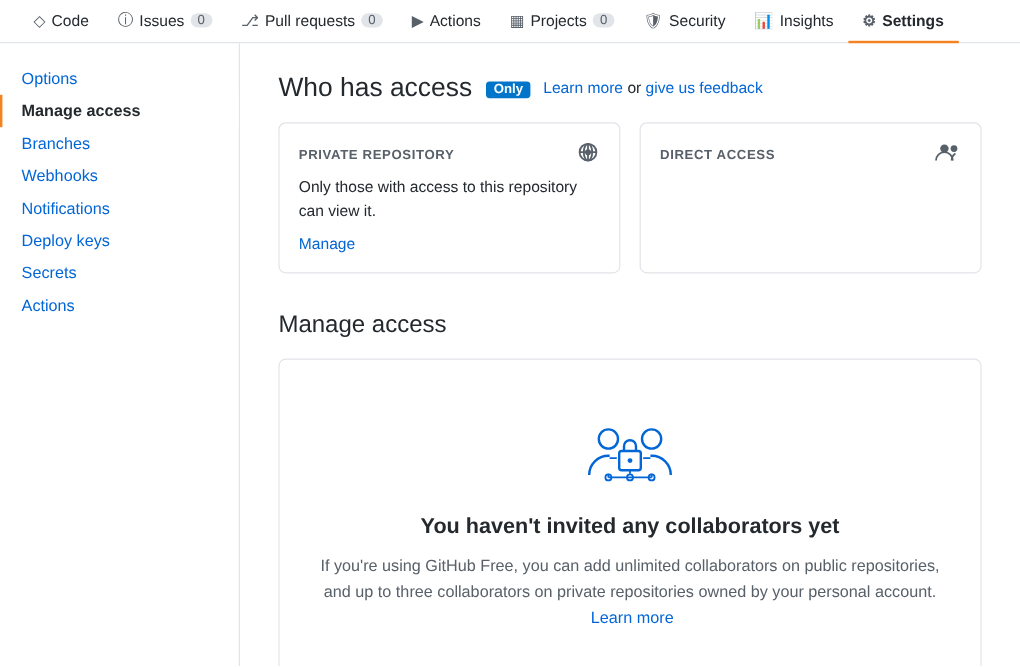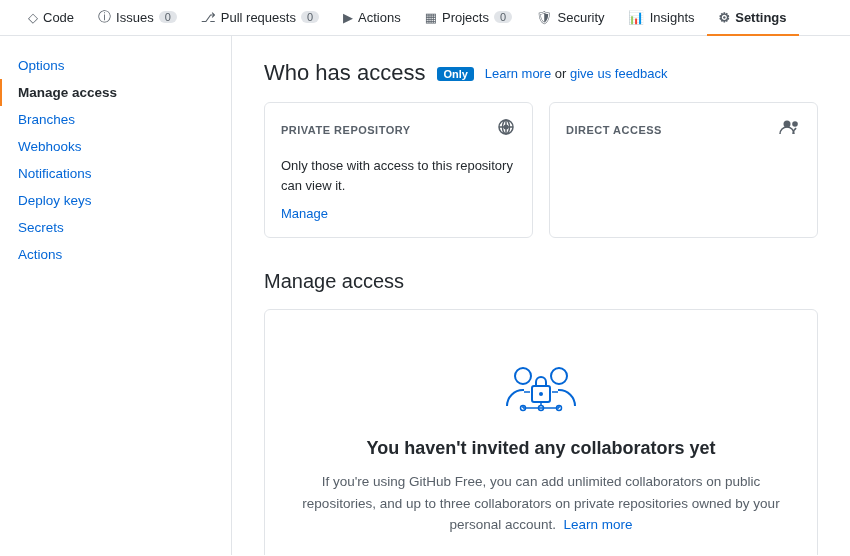--- a/index.html
+++ b/index.html
@@ -43,21 +43,21 @@
 
     
     .layout {
       display: flex;
       height: calc(556px - 37px);
       overflow: hidden;
     }
 
     
     .sidebar {
-      width: 232px;
+      width: 200px;
       border-right: 1px solid #e1e4e8;
       padding: 16px 0;
       flex-shrink: 0;
       overflow-y: auto;
     }
     .sidebar-item {
       display: block;
       padding: 6px 16px;
       font-size: 13.5px;
       color: #0366d6;
@@ -112,21 +112,21 @@
       flex: 1;
       border: 1px solid #e1e4e8;
       border-radius: 6px;
       padding: 16px;
       background: #fff;
     }
     .card-header {
       display: flex;
       align-items: center;
       justify-content: space-between;
-      margin-bottom: 16px;
+      margin-bottom: 6px;
     }
     .card-label {
       font-size: 11px;
       font-weight: 600;
       color: #586069;
       text-transform: uppercase;
       letter-spacing: 0.5px;
     }
     .card-icon { font-size: 18px; color: #586069; }
     .card-desc {

